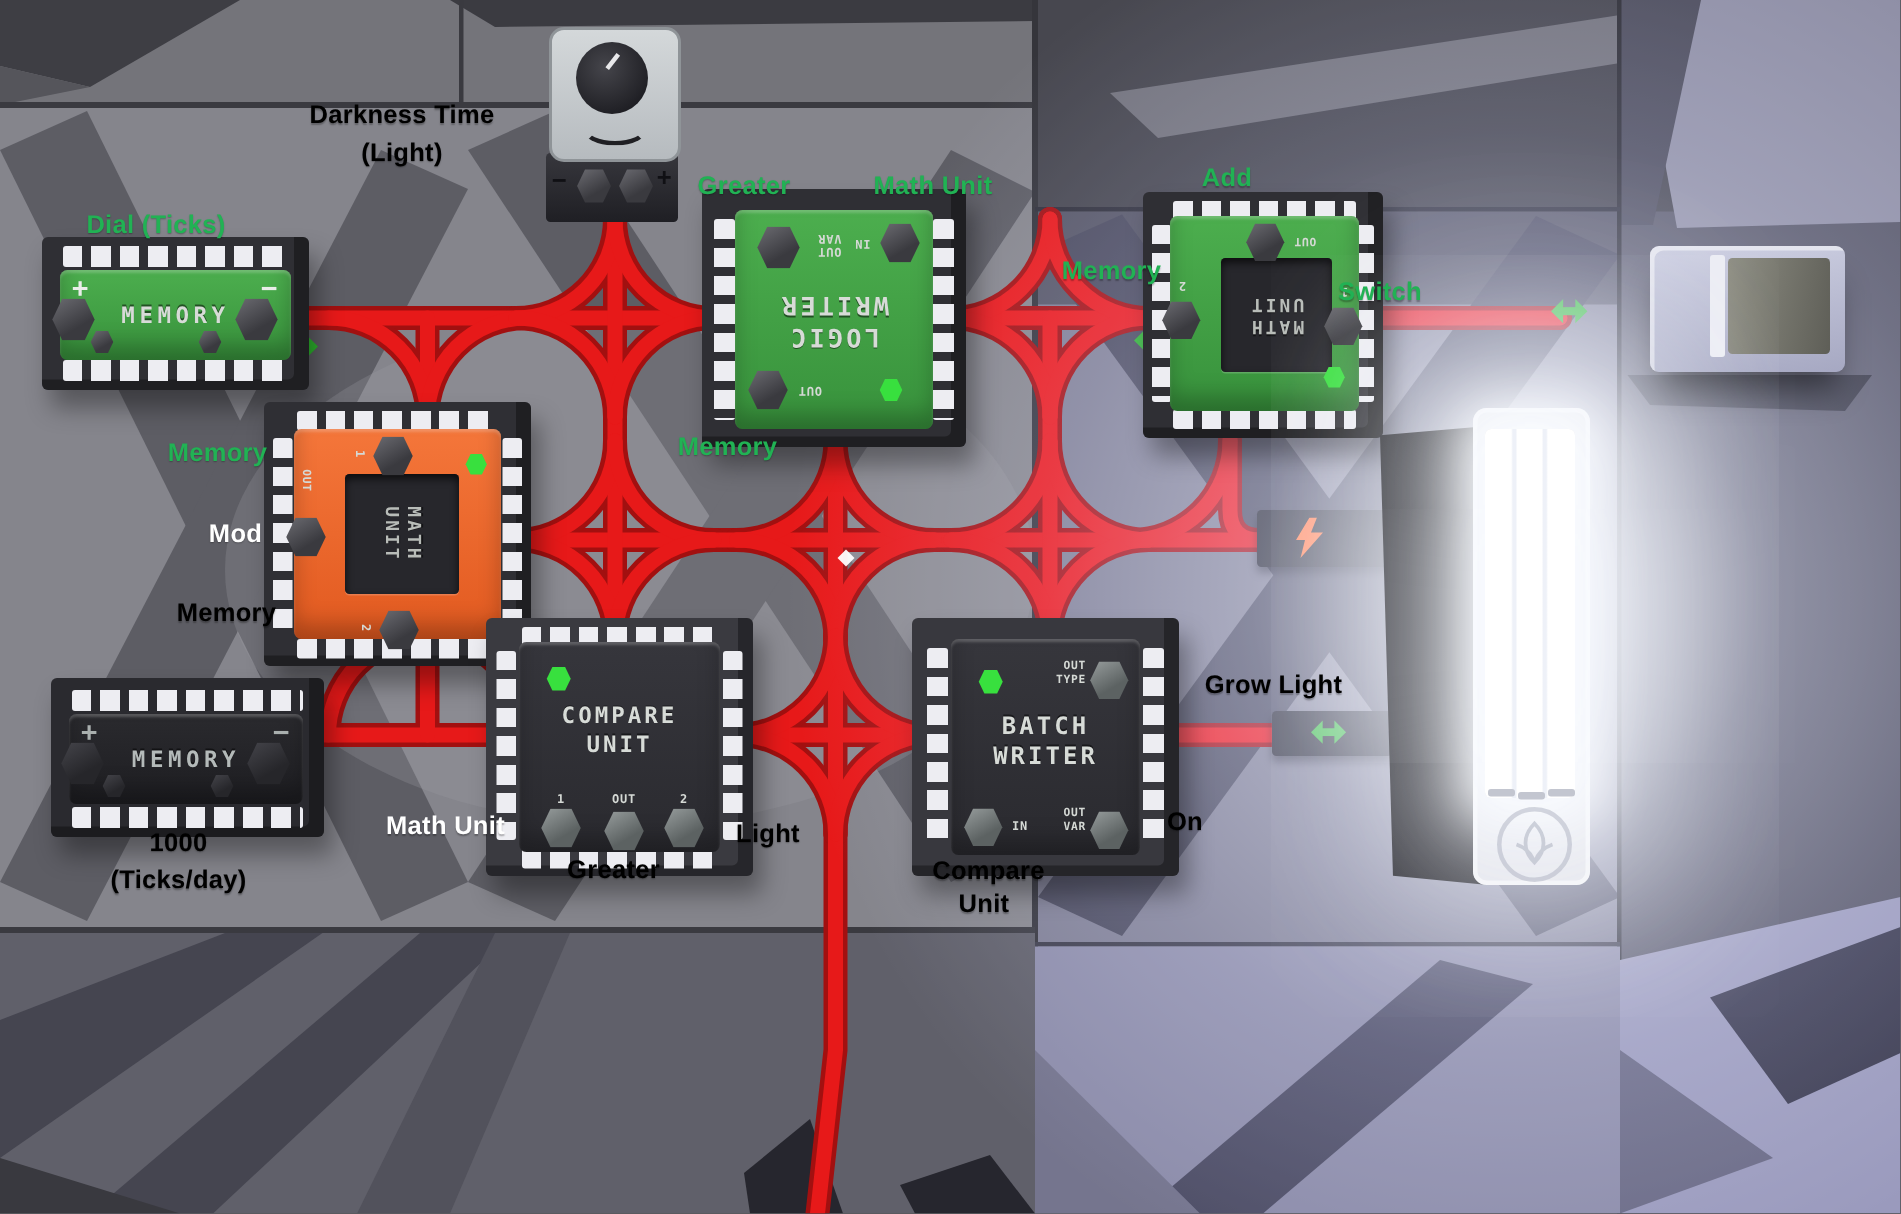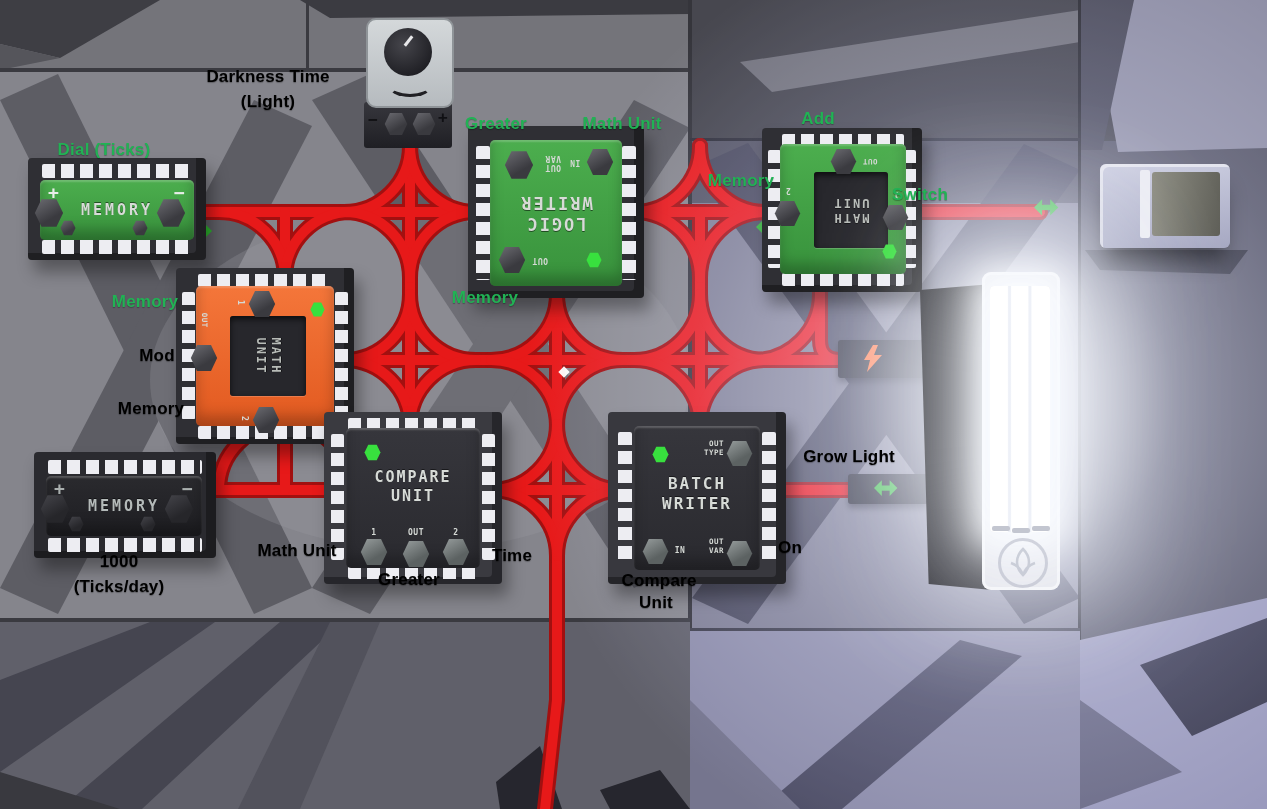--- a/index.html
+++ b/index.html
@@ -2,21 +2,21 @@
 <html><head>
 <meta charset="utf-8">
 <style>
   html,body{margin:0;padding:0;background:#1a1a1e}
   .stage{position:relative;width:1267px;height:809px;overflow:hidden;background:#85858c;
          font-family:"Liberation Sans",sans-serif}
   svg.layer{position:absolute;left:0;top:0}
   
   .lbl{position:absolute;transform:translate(-50%,-50%);font-weight:bold;font-size:17px;
        white-space:nowrap;z-index:6;letter-spacing:.2px;text-shadow:0 1px 1px rgba(0,0,0,.28)}
-  .green{color:#21b254}.red{color:#000000}.orange{color:#000000}
+  .green{color:#21b254}.red{color:#000000}.orange{color:#ffffff}
   
   .dev{position:absolute;z-index:5}
   .mount{position:absolute;background:#2f2f34;border-radius:4px;
          box-shadow:inset -10px -7px 0 rgba(0,0,0,.33),6px 12px 16px rgba(0,0,0,.35)}
   .pins-h{position:absolute;height:14px;border-radius:2px;
           background:repeating-linear-gradient(90deg,#ededf2 0 13px,rgba(0,0,0,0) 13px 19px)}
   .pins-v{position:absolute;width:14px;border-radius:2px;
           background:repeating-linear-gradient(180deg,#ededf2 0 13px,rgba(0,0,0,0) 13px 19px)}
   .board{position:absolute;border-radius:5px;
          box-shadow:inset 0 -10px 14px rgba(0,0,0,.25),inset 0 2px 2px rgba(255,255,255,.22)}
@@ -368,19 +368,19 @@
   <div class="lbl green" style="left:741px;top:181px">Memory</div>
   <div class="lbl green" style="left:920px;top:195px">Switch</div>
   <div class="lbl green" style="left:145px;top:302px">Memory</div>
   <div class="lbl orange" style="left:157px;top:356px">Mod</div>
   <div class="lbl red" style="left:151px;top:409px">Memory</div>
   <div class="lbl green" style="left:485px;top:298px">Memory</div>
   <div class="lbl red" style="left:119px;top:562px">1000</div>
   <div class="lbl red" style="left:119px;top:587px">(Ticks/day)</div>
   <div class="lbl orange" style="left:297px;top:551px">Math Unit</div>
   <div class="lbl red" style="left:409px;top:580px">Greater</div>
-  <div class="lbl red" style="left:512px;top:556px">Time</div>
+  <div class="lbl red" style="left:512px;top:556px">Light</div>
   <div class="lbl red" style="left:849px;top:457px">Grow Light</div>
   <div class="lbl red" style="left:790px;top:548px">On</div>
   <div class="lbl red" style="left:659px;top:581px">Compare</div>
   <div class="lbl red" style="left:656px;top:603px">Unit</div>
 
 </div>
 
 </body></html>

